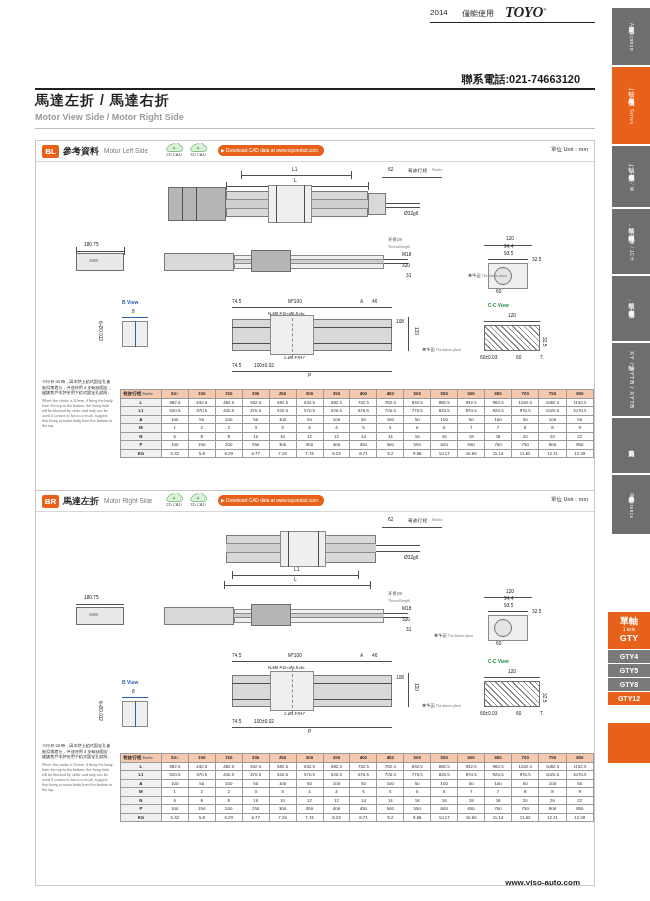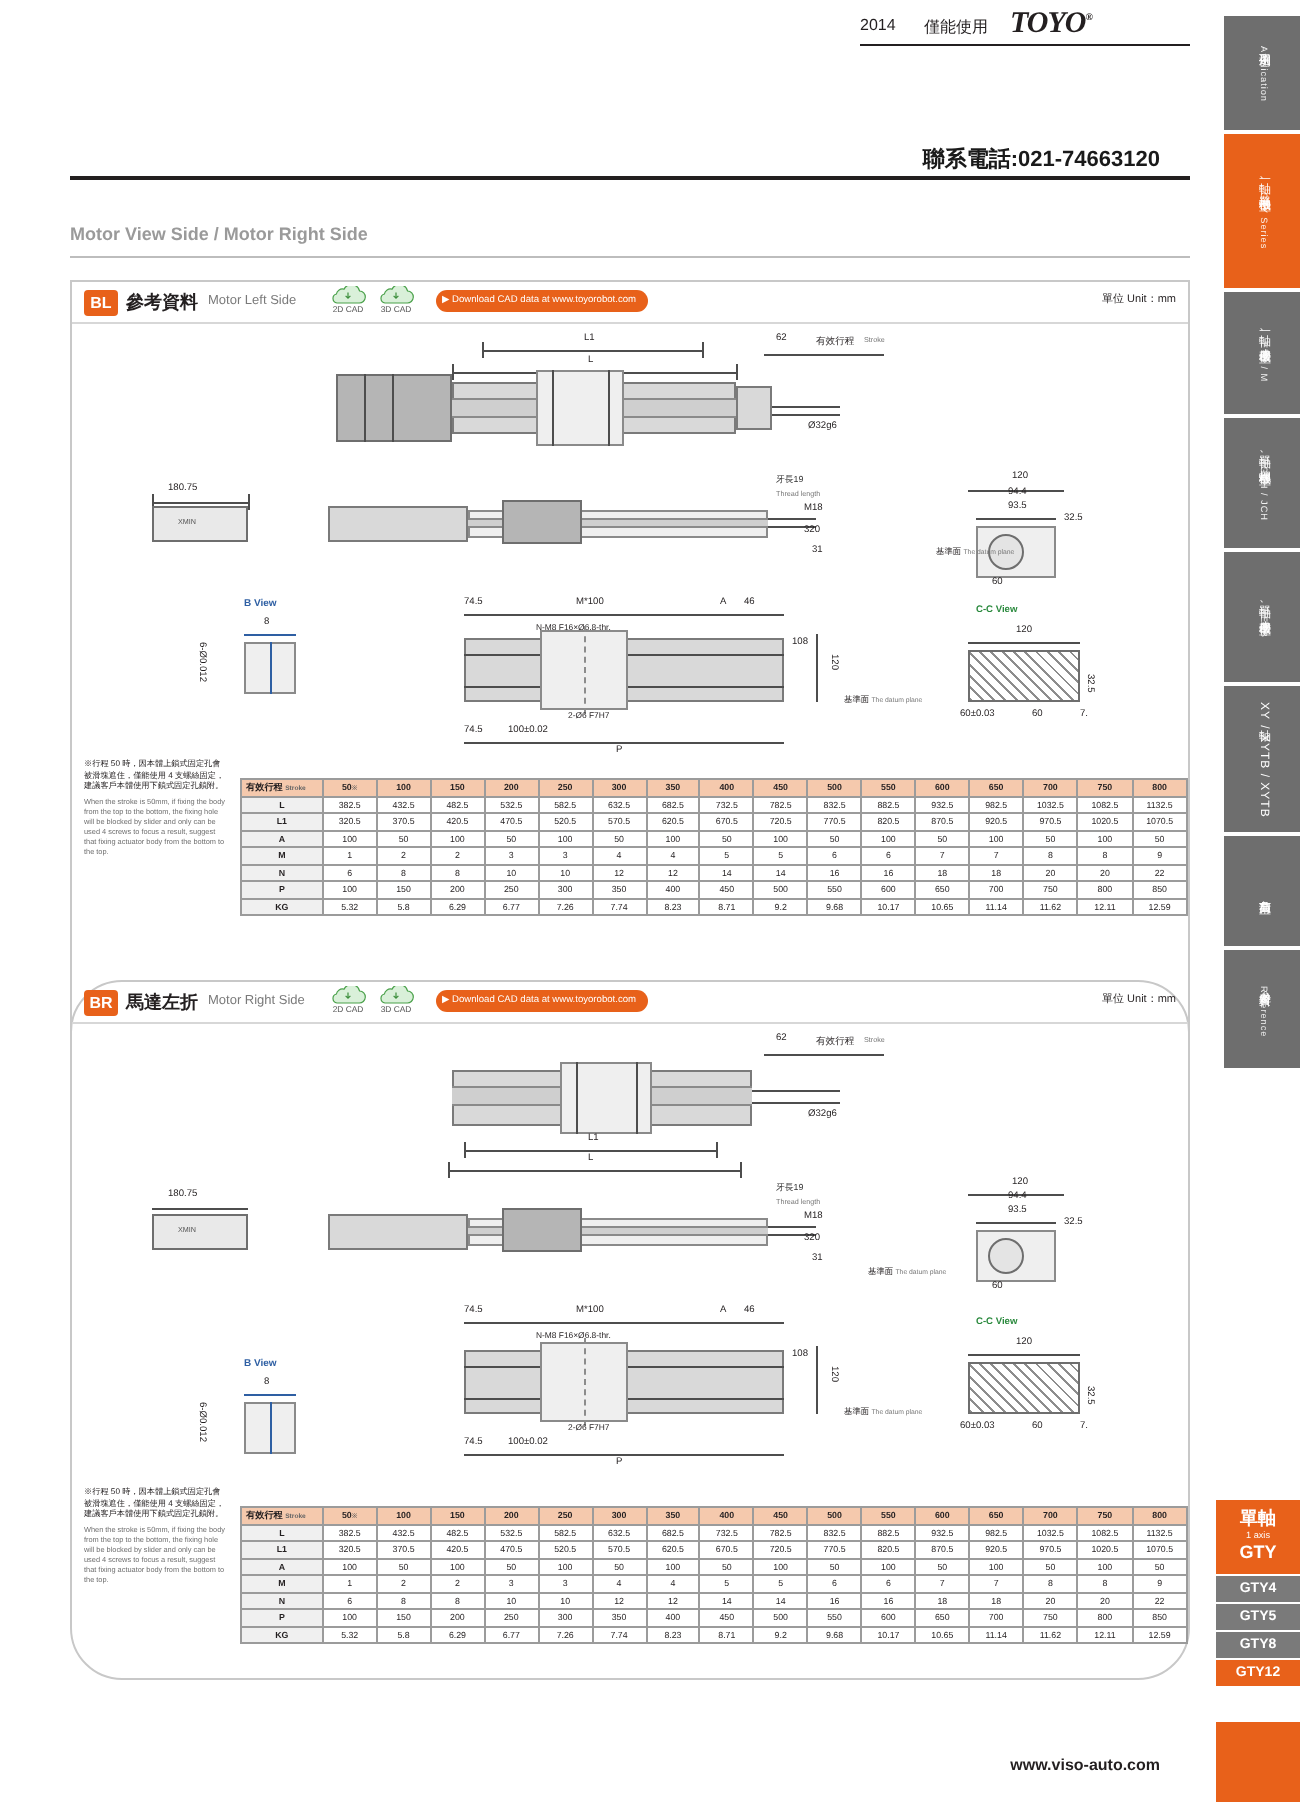--- a/index.html
+++ b/index.html
@@ -9,21 +9,21 @@
     background: #ffffff;
     font-family: "Liberation Sans", sans-serif;
     font-size: 6px;
     color: #231f20;
     position: relative;
     overflow: hidden;
   }
   .page { position:absolute; left:0; top:0; width:650px; height:901px; }
 
   
-  .rail { position:absolute; right:0; top:0; width:46px; height:901px; }
+  .rail { position:absolute; right:0; top:0; width:46px; height:763px; }
   .rail-tab {
     position:absolute; right:0; width:38px;
     background:#6e6e6e; color:#fff;
     writing-mode: vertical-rl;
     text-orientation: mixed;
     display:flex; align-items:center; justify-content:center;
     font-size:6px; line-height:1.5; letter-spacing:.5px;
     border-bottom:1px solid #fff;
     padding:2px 0;
   }
@@ -62,21 +62,21 @@
 
   
   .title-rule-top { position:absolute; left:35px; top:88px; width:560px; height:2px; background:#231f20; }
   .title-cn { position:absolute; left:35px; top:92px; font-size:14px; font-weight:bold; letter-spacing:1px; }
   .title-en { position:absolute; left:35px; top:112px; font-size:9px; color:#9a9a9a; font-weight:bold; }
   .title-rule-bot { position:absolute; left:35px; top:128px; width:560px; height:1px; background:#bdbdbd; }
 
   
   .panel { position:absolute; left:35px; width:560px; border:1px solid #c8c8c8; background:#fff; }
   .panel-a { top:140px; height:378px; }
-  .panel-b { top:490px; height:350px;border-radius:26px; }
+  .panel-b { top:490px; height:396px; }
 
   .sec-head { position:absolute; left:0; top:0; width:100%; height:20px; }
   .badge {
     position:absolute; left:6px; top:4px; width:17px; height:13px;
     background:#e8611a; color:#fff; border-radius:2px;
     font-size:8px; font-weight:bold; text-align:center; line-height:13px;
   }
   .sec-cn { position:absolute; left:27px; top:4px; font-size:9px; font-weight:bold; }
   .sec-en { position:absolute; left:68px; top:6px; font-size:6.5px; color:#7a7a7a; }
   .cad {
@@ -158,20 +158,21 @@
 <div class="page">
 
   <div class="hdr-year">2014</div>
   <div class="hdr-cat">僅能使用</div>
   <div class="hdr-logo"><span>TOYO</span><span class="tm">®</span></div>
   <div class="hdr-rule"></div>
 
   <div class="phone">聯系電話:021-74663120</div>
 
   <div class="title-rule-top"></div>
+  <div class="title-cn">馬達左折 / 馬達右折</div>
   <div class="title-en">Motor View Side / Motor Right Side</div>
   <div class="title-rule-bot"></div>
 
   <div class="panel panel-a">
 
     <div class="sec-head">
       <div class="badge">BL</div>
       <div class="sec-cn">參考資料</div>
       <div class="sec-en">Motor Left Side</div>
 

